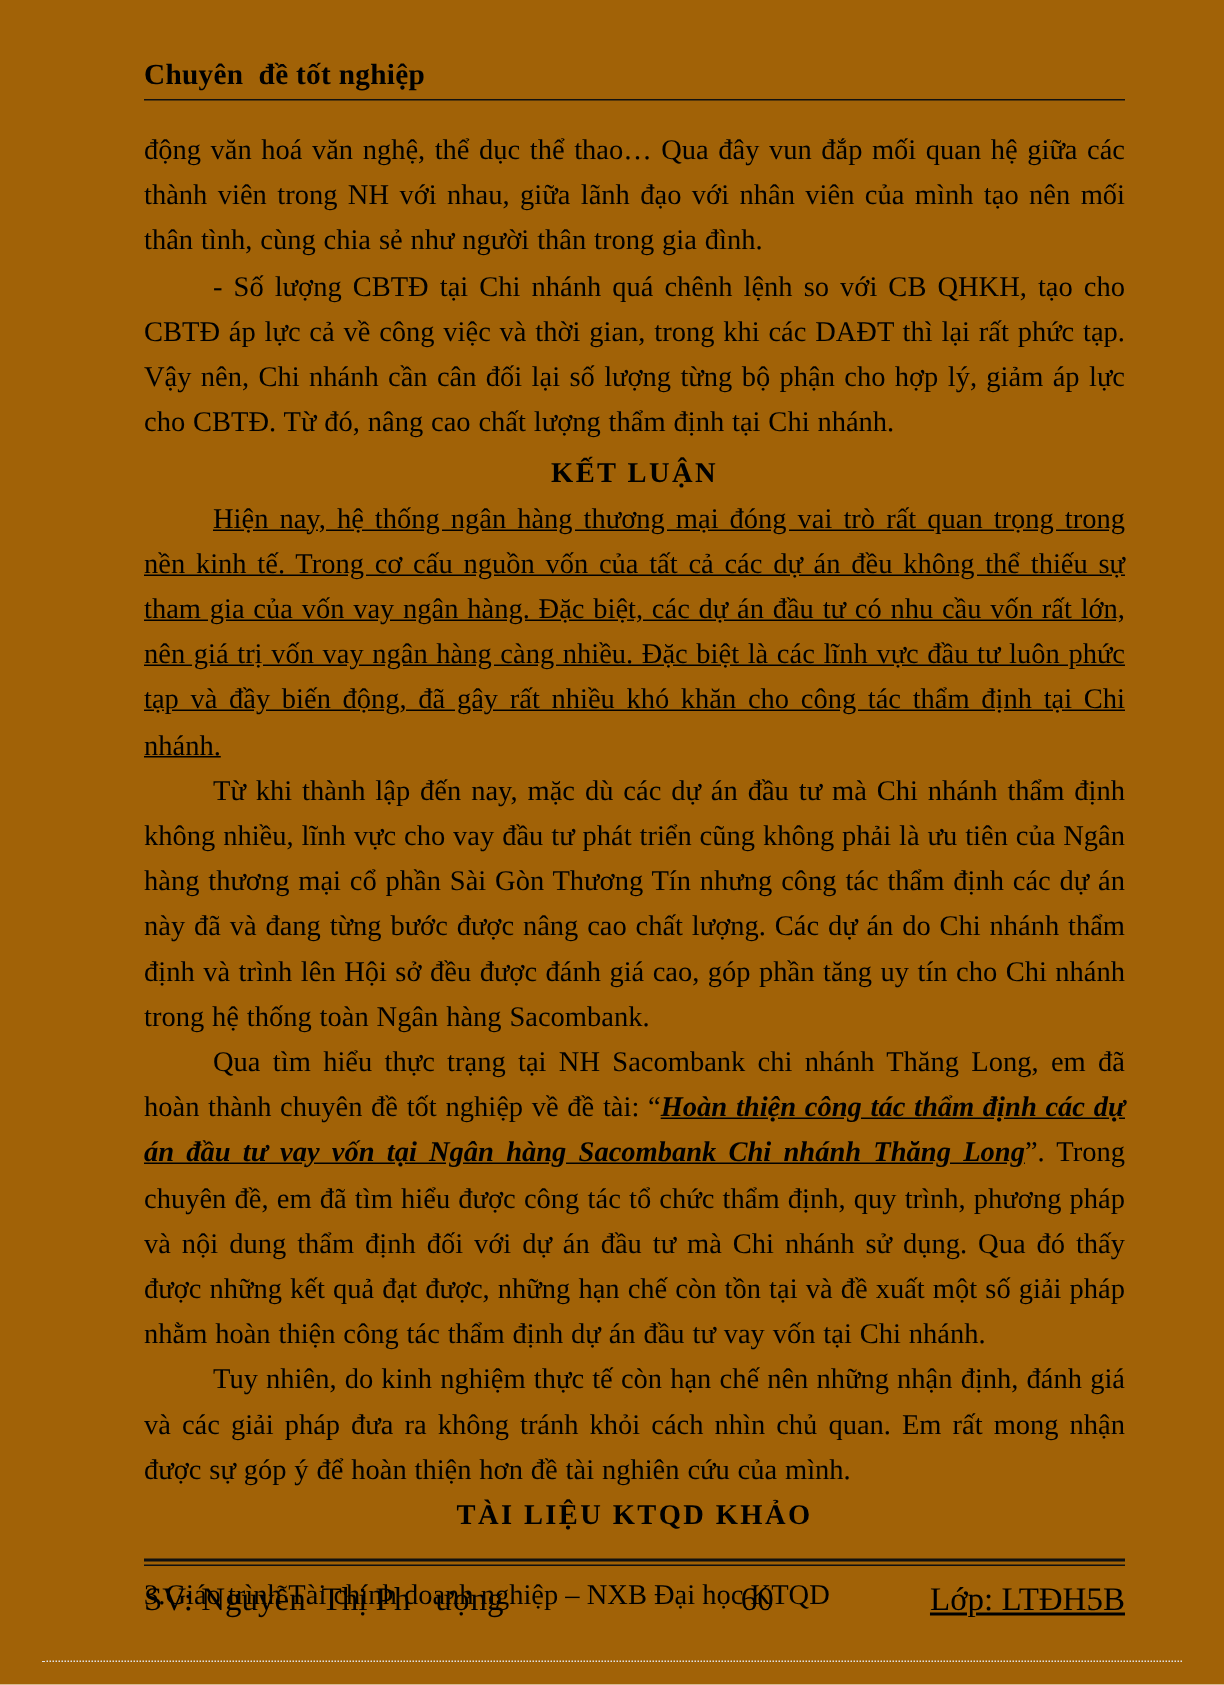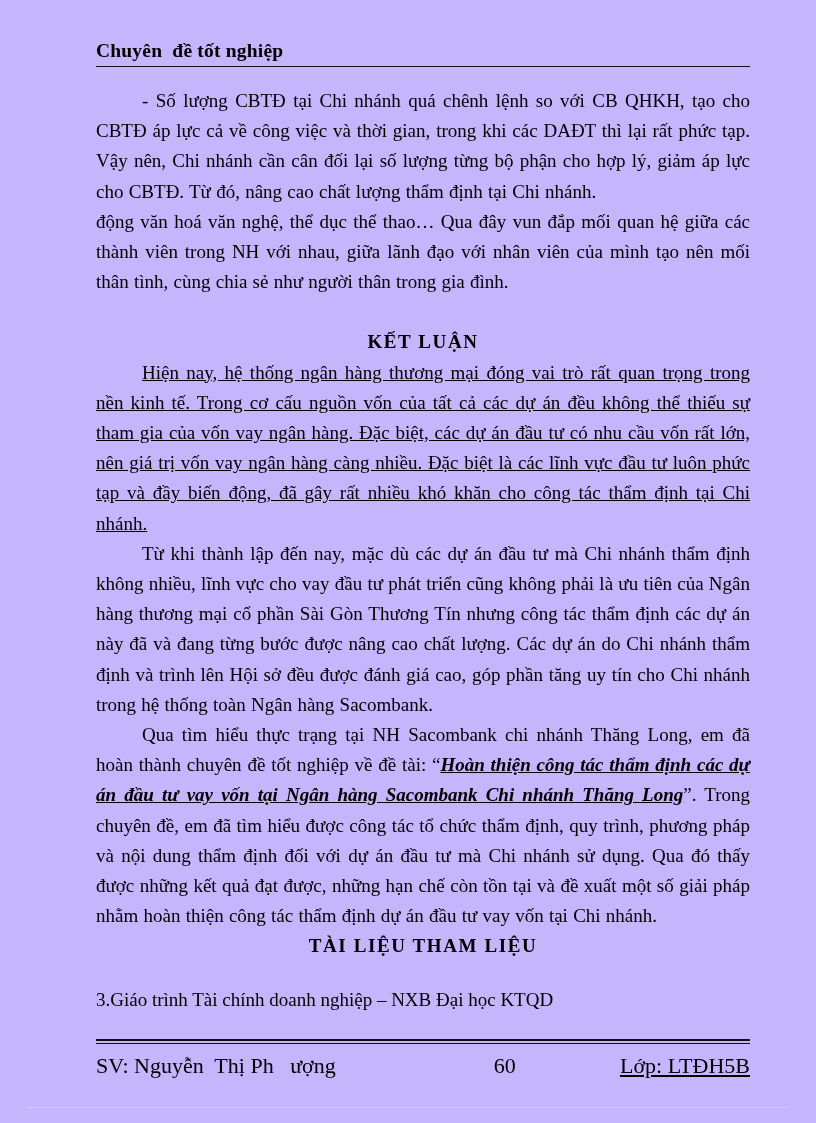--- a/index.html
+++ b/index.html
@@ -5,21 +5,21 @@
   html, body {
     margin: 0;
     padding: 0;
     background: #ffffff;
   }
 
   .page {
     position: relative;
     width: 816px;
     height: 1123px;
-    background: #c4b5fd;
+    background: #a16207;
     overflow: hidden;
     font-family: "Liberation Serif", "DejaVu Serif", serif;
     color: #000000;
     box-sizing: border-box;
   }
 
   
   .header {
     position: absolute;
     left: 96px;
@@ -60,21 +60,21 @@
 
   h2.section-heading {
     margin: 0;
     font-size: 19px;
     font-weight: bold;
     text-align: center;
     letter-spacing: 1.6px;
     line-height: 30.2px;
   }
 
-  .heading-block-ketluan { margin-top: 30px; }
+  .heading-block-ketluan { margin-top: 4px; }
   .heading-block-taileu  { margin-top: 0px; }
 
   .after-ketluan { margin-top: 22px; text-decoration: underline; }
 
   .title-quote {
     font-weight: bold;
     font-style: italic;
     text-decoration: underline;
   }
 
@@ -132,37 +132,38 @@
 
 <div class="page">
 
   <div class="header">
     <div class="header-title">Chuyên  đề tốt nghiệp</div>
     <div class="header-rule"></div>
   </div>
 
   <div class="body">
 
+    <p class="para tight">động văn hoá văn nghệ, thể dục thể thao… Qua đây vun đắp mối quan hệ giữa các thành viên trong NH với nhau, giữa lãnh đạo với nhân viên của mình tạo nên mối thân tình, cùng chia sẻ như người thân trong gia đình.</p>
+
     <p class="para indent">- Số lượng CBTĐ tại Chi nhánh quá chênh lệnh so với CB QHKH, tạo cho CBTĐ áp lực cả về công việc và thời gian, trong khi các DAĐT thì lại rất phức tạp. Vậy nên, Chi nhánh cần cân đối lại số lượng từng bộ phận cho hợp lý, giảm áp lực cho CBTĐ. Từ đó, nâng cao chất lượng thẩm định tại Chi nhánh.</p>
-
-    <p class="para tight">động văn hoá văn nghệ, thể dục thể thao… Qua đây vun đắp mối quan hệ giữa các thành viên trong NH với nhau, giữa lãnh đạo với nhân viên của mình tạo nên mối thân tình, cùng chia sẻ như người thân trong gia đình.</p>
 
     <div class="heading-block-ketluan">
       <h2 class="section-heading">KẾT LUẬN</h2>
     </div>
 
     <p class="para indent after-ketluan">Hiện nay, hệ thống ngân hàng thương mại đóng vai trò rất quan trọng trong nền kinh tế. Trong cơ cấu nguồn vốn của tất cả các dự án đều không thể thiếu sự tham gia của vốn vay ngân hàng. Đặc biệt, các dự án đầu tư có nhu cầu vốn rất lớn, nên giá trị vốn vay ngân hàng càng nhiều. Đặc biệt là các lĩnh vực đầu tư luôn phức tạp và đầy biến động, đã gây rất nhiều khó khăn cho công tác thẩm định tại Chi nhánh.</p>
 
     <p class="para indent">Từ khi thành lập đến nay, mặc dù các dự án đầu tư mà Chi nhánh thẩm định không nhiều, lĩnh vực cho vay đầu tư phát triển cũng không phải là ưu tiên của Ngân hàng thương mại cổ phần Sài Gòn Thương Tín nhưng công tác thẩm định các dự án này đã và đang từng bước được nâng cao chất lượng. Các dự án do Chi nhánh thẩm định và trình lên Hội sở đều được đánh giá cao, góp phần tăng uy tín cho Chi nhánh trong hệ thống toàn Ngân hàng Sacombank.</p>
 
     <p class="para indent"><span>Qua tìm hiểu thực trạng tại NH Sacombank chi nhánh Thăng Long, em đã hoàn thành chuyên đề tốt nghiệp về đề tài: “</span><span class="title-quote">Hoàn thiện công tác thẩm định các dự án đầu tư vay vốn tại Ngân hàng Sacombank Chi nhánh Thăng Long</span><span>”. Trong chuyên đề, em đã tìm hiểu được công tác tổ chức thẩm định, quy trình, phương pháp và nội dung thẩm định đối với dự án đầu tư mà Chi nhánh sử dụng. Qua đó thấy được những kết quả đạt được, những hạn chế còn tồn tại và đề xuất một số giải pháp nhằm hoàn thiện công tác thẩm định dự án đầu tư vay vốn tại Chi nhánh.</span></p>
 
+    <p class="para indent">Tuy nhiên, do kinh nghiệm thực tế còn hạn chế nên những nhận định, đánh giá và các giải pháp đưa ra không tránh khỏi cách nhìn chủ quan. Em rất mong nhận được sự góp ý để hoàn thiện hơn đề tài nghiên cứu của mình.</p>
 
     <div class="heading-block-taileu">
-      <h2 class="section-heading">TÀI  LIỆU THAM  LIỆU</h2>
+      <h2 class="section-heading">TÀI  LIỆU KTQD  KHẢO</h2>
     </div>
 
     <div class="refs">
       <div class="ref-item">3.Giáo trình Tài chính doanh nghiệp – NXB Đại học KTQD</div>
 
     </div>
 
   </div>
 
   <div class="footer">

